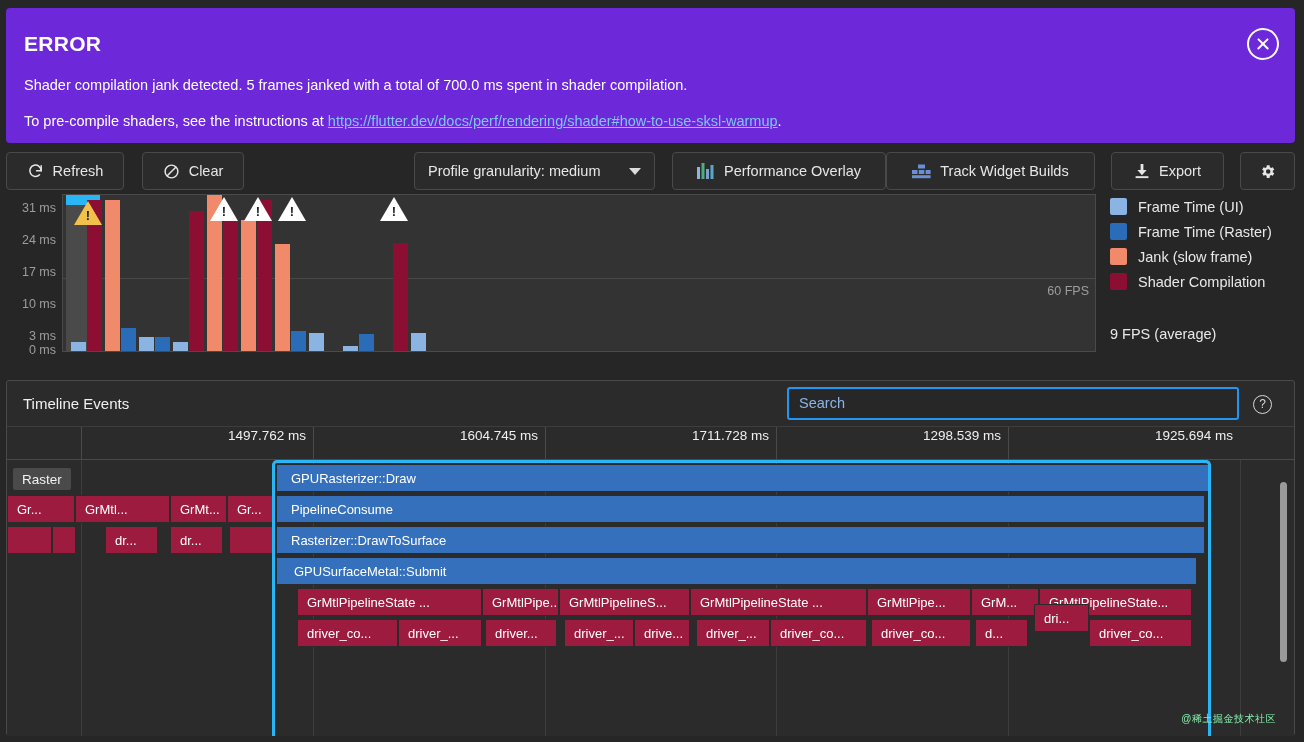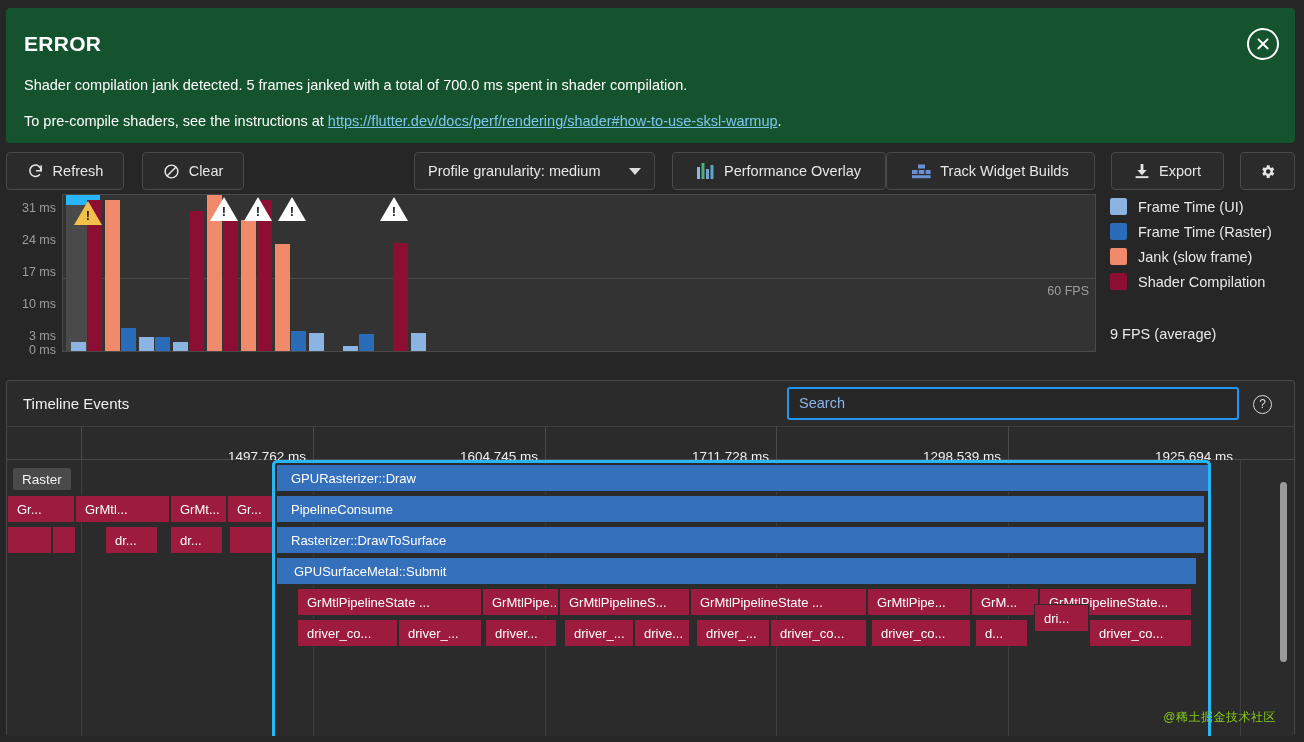--- a/index.html
+++ b/index.html
@@ -8,21 +8,21 @@
     background:#262626;
     font-family:"Liberation Sans", sans-serif;
     color:#e8e8e8;
     -webkit-font-smoothing:antialiased;
   }
   .app{position:relative;width:1304px;height:742px;}
 
   
   .error-banner{
     position:absolute;left:6px;top:8px;width:1289px;height:135px;
-    background:#14532d;border-radius:4px;box-sizing:border-box;
+    background:#6d28d9;border-radius:4px;box-sizing:border-box;
     padding:16px 20px 8px 18px;
   }
   .error-title{
     font-size:21px;font-weight:bold;letter-spacing:.3px;color:#fff;
     line-height:24px;margin:8px 0 0 0;
   }
   .error-line{
     font-size:14.5px;color:#fff;line-height:20px;margin-top:19px;
   }
   .error-line.second{margin-top:16px;}
@@ -123,21 +123,21 @@
     color:#d8d8d8;font-size:12px;line-height:16px;text-align:center;cursor:pointer;
   }
 
   
   .ruler{position:relative;height:32px;border-bottom:1px solid #4a4a4a;}
   .ruler-tick{
     position:absolute;top:0;height:32px;border-left:1px solid #4a4a4a;
     box-sizing:border-box;
   }
   .ruler-tick span{
-    position:absolute;right:7px;top:22px;font-size:13.5px;color:#efefef;white-space:nowrap;margin-left:37px;
+    position:absolute;right:7px;top:1px;font-size:13.5px;color:#efefef;white-space:nowrap;margin-left:37px;
   }
 
   
   .flame{position:relative;height:276px;overflow:hidden;background:#2b2b2b;}
   .vline{position:absolute;top:0;height:276px;width:1px;background:#3d3d3d;}
   .fnode{
     position:absolute;height:28px;box-sizing:border-box;
     border:1px solid #2b2b2b;border-radius:1px;
     display:flex;align-items:center;overflow:hidden;
     font-size:13px;color:#fff;white-space:nowrap;padding-left:9px;
@@ -152,21 +152,21 @@
   }
   .sel-bracket{
     position:absolute;border:3px solid #29b6f6;border-bottom:none;
     box-sizing:border-box;border-radius:5px 5px 0 0;z-index:8;pointer-events:none;
   }
   .vscroll{
     position:absolute;right:7px;top:22px;width:7px;height:180px;
     background:#9a9a9a;border-radius:4px;cursor:pointer;
   }
   .watermark{
-    position:absolute;right:18px;bottom:10px;font-size:12px;color:#84cc16;
+    position:absolute;right:18px;bottom:10px;font-size:10px;color:#86efac;
     letter-spacing:.5px;z-index:9;
   }
 </style>
 </head>
 <body>
 
 <div class="app">
 
   <div class="error-banner">
     <div class="error-title">ERROR</div>

